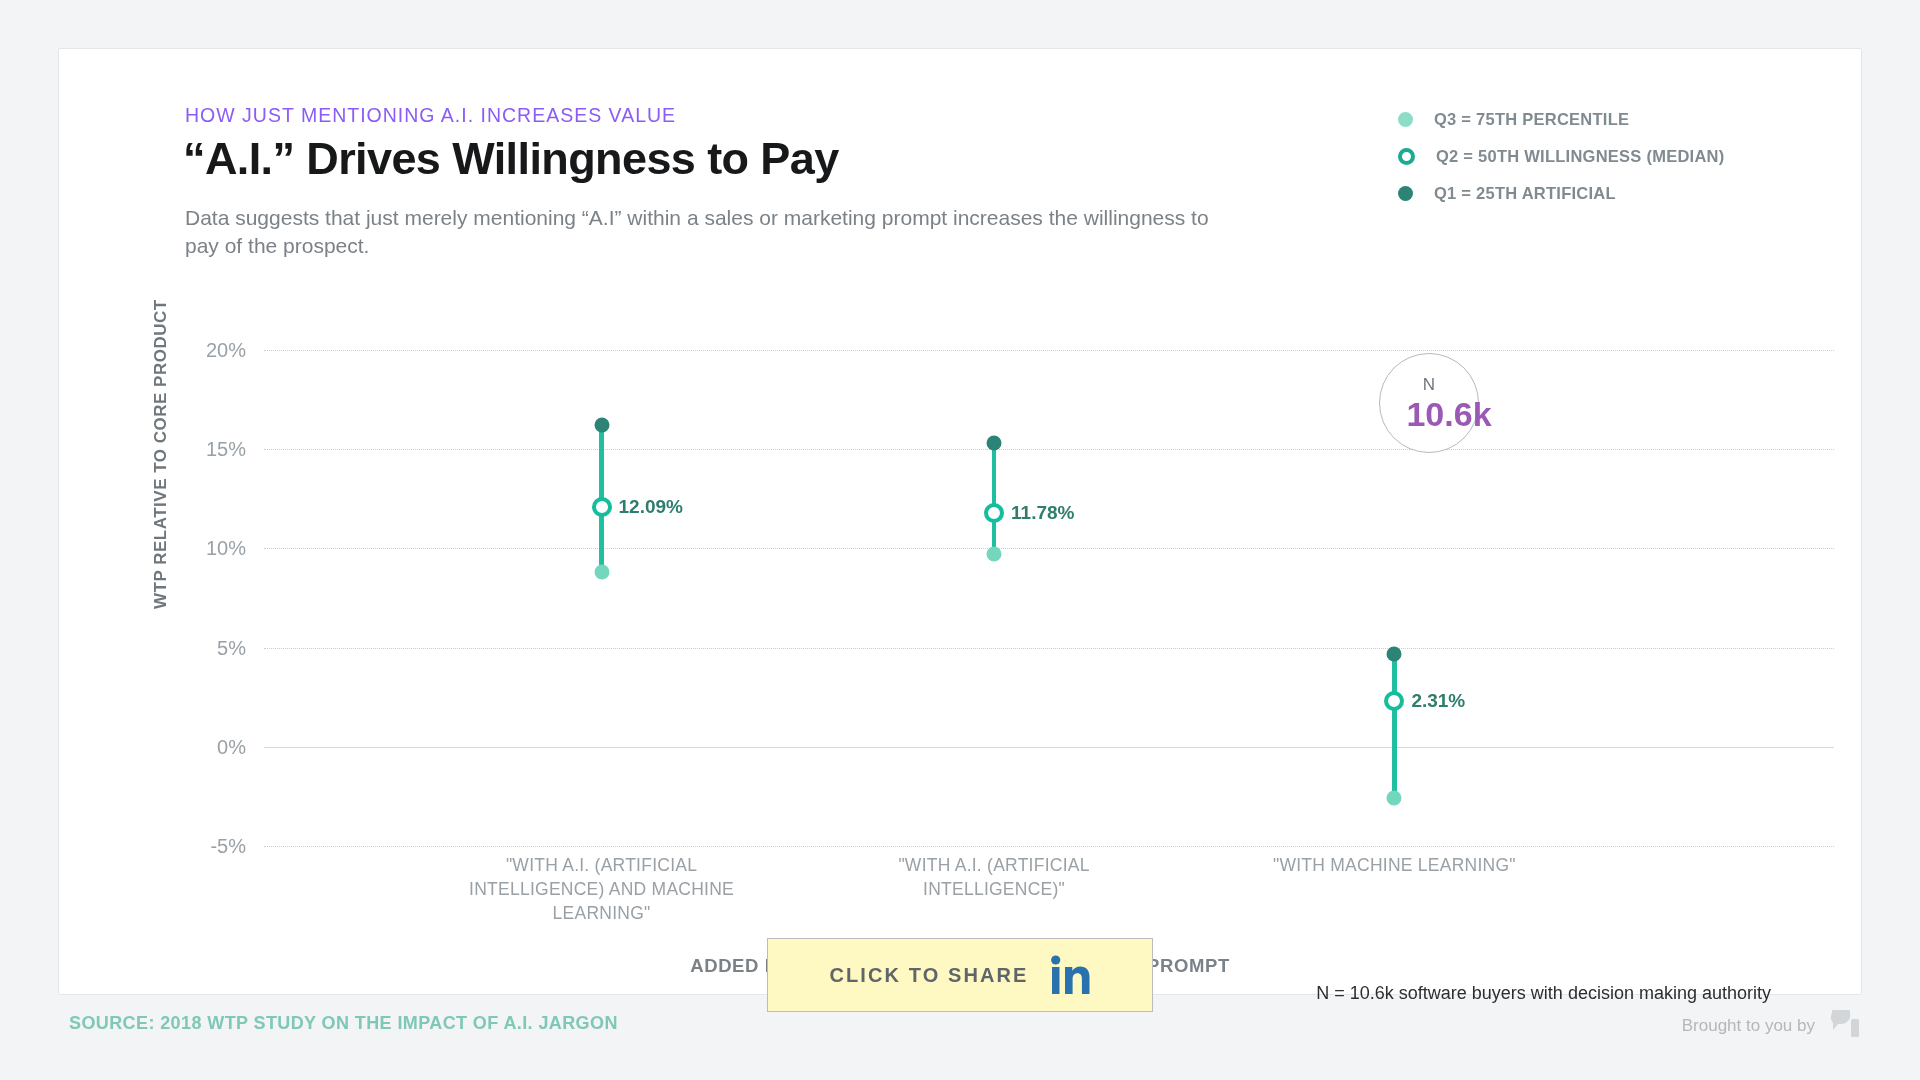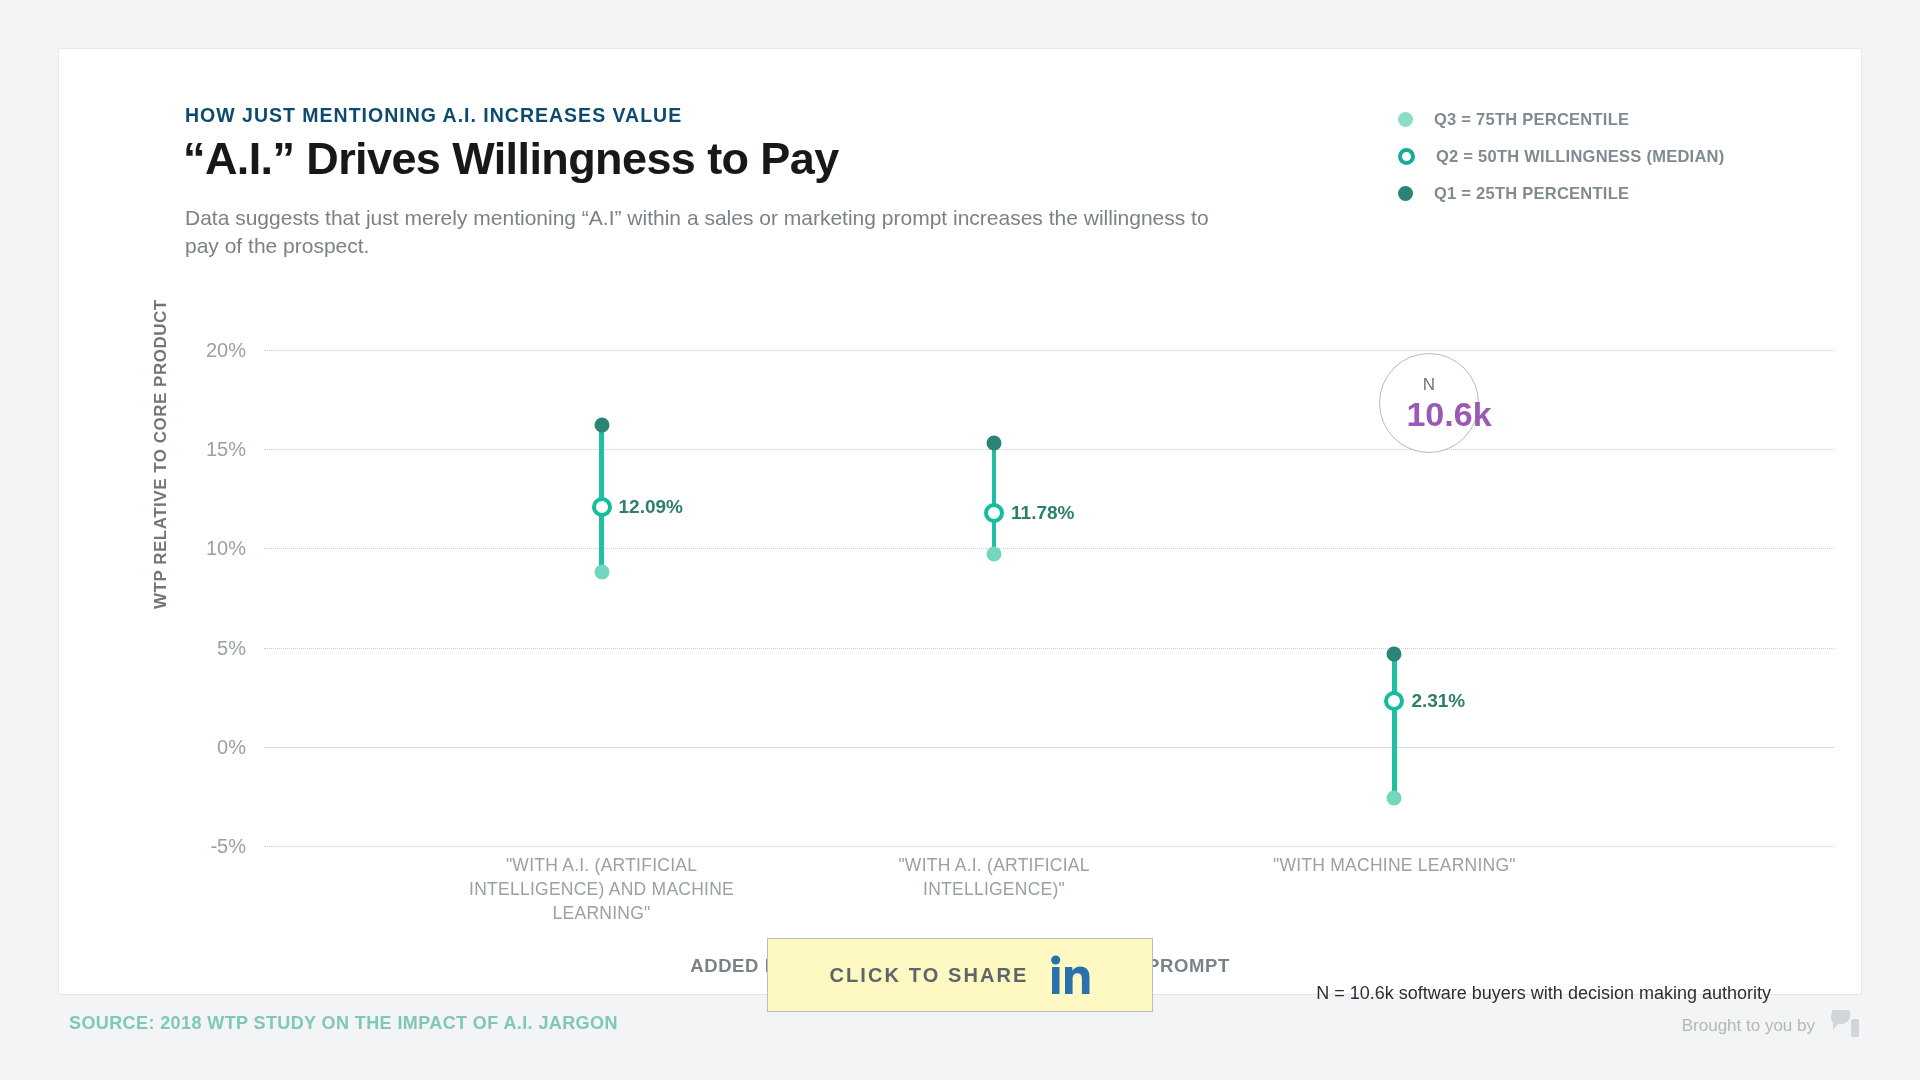--- a/index.html
+++ b/index.html
@@ -17,22 +17,22 @@
     left: 58px; top: 48px;
     width: 1804px; height: 947px;
     background: #ffffff;
     border: 1px solid #e4e6e8;
     border-radius: 2px;
   }
 
   
   .kicker {
     position: absolute; left: 126px; top: 55px;
-    font-size: 19.5px; font-weight: 700; letter-spacing: 1.0px;
-    color: #0c4a6e;
+    font-size: 19.5px; font-weight: 400; letter-spacing: 1.0px;
+    color: #8b5cf6;
   }
   .headline {
     position: absolute; left: 124px; top: 84px;
     font-size: 45px; font-weight: 700; color: #17181a;
     letter-spacing: -0.6px;
   }
   .subhead {
     position: absolute; left: 126px; top: 155px;
     width: 1030px;
     font-size: 21px; line-height: 1.34; color: #7b8287;
@@ -166,21 +166,21 @@
       <div class="legend-row">
         <span class="lg-dot q3"></span>
         <span class="legend-label">Q3 = 75TH PERCENTILE</span>
       </div>
       <div class="legend-row">
         <span class="lg-dot q2"></span>
         <span class="legend-label">Q2 = 50TH WILLINGNESS (MEDIAN)</span>
       </div>
       <div class="legend-row">
         <span class="lg-dot q1"></span>
-        <span class="legend-label">Q1  = 25TH PERCENTILE</span>
+        <span class="legend-label">Q1  = 25TH ARTIFICIAL</span>
       </div>
     </div>
 
     <div class="yaxis-title">WTP RELATIVE TO CORE PRODUCT</div>
 
     <div class="plot" id="plot">
         <div class="gridline" style="top: 0px;"></div>
         <div class="ytick" style="top: 0px;">20%</div>
         <div class="gridline" style="top: 99.2px;"></div>
         <div class="ytick" style="top: 99.2px;">15%</div>

